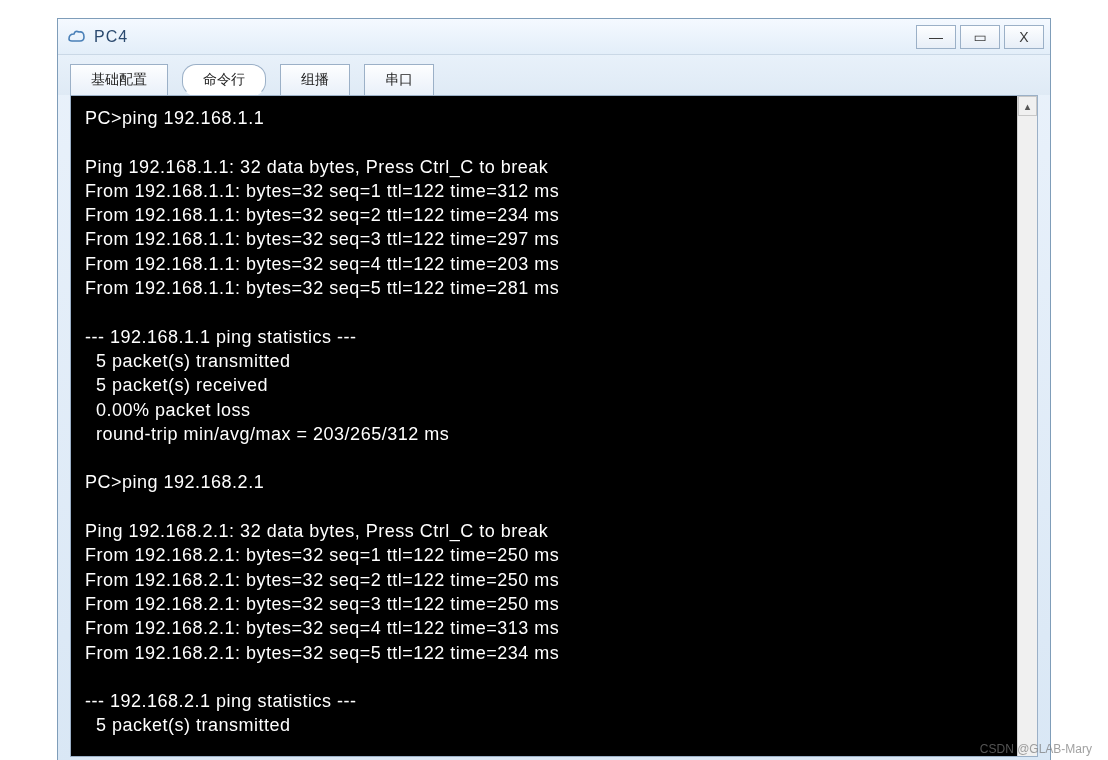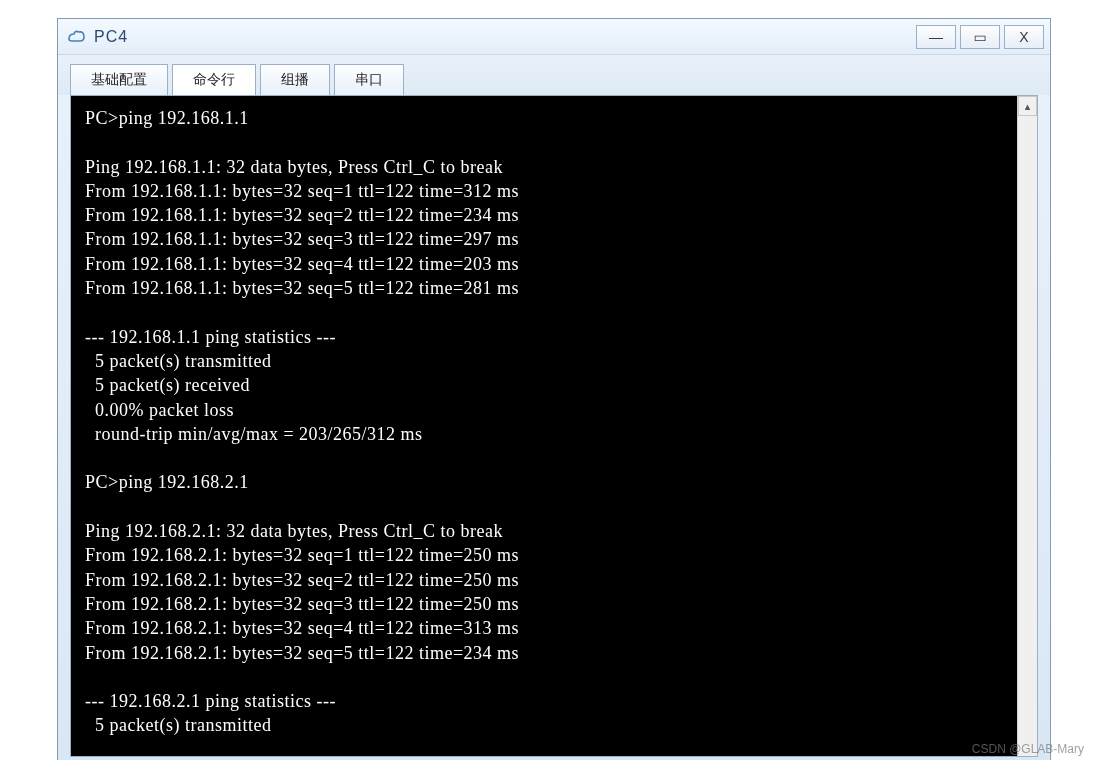--- a/index.html
+++ b/index.html
@@ -44,50 +44,51 @@
   .win-btn {
     width: 40px; height: 24px;
     border: 1px solid #9bb0c7;
     background: linear-gradient(#fdfeff, #e7eef7);
     display: flex; align-items: center; justify-content: center;
     font-size: 14px; color: #3a3a3a;
   }
   .tab-row {
     display: flex;
     padding: 8px 12px 0 12px;
-    gap: 4px;
+    gap: 14px;
     background: linear-gradient(#e8f1fa, #dfeaf5);
   }
   .tab {
     padding: 6px 20px;
     border: 1px solid #9bb0c7;
     background: linear-gradient(#fdfeff, #e9f0f9);
     font-size: 14px;
     color: #222;
     position: relative;
     top: 1px;
   }
   .tab.active {
     background: #fff;
     border-bottom-color: #fff;
     font-weight: 500;
+    border-radius: 14px;
   }
   .terminal-wrap {
     flex: 1;
     margin: 0 12px 12px 12px;
     border: 1px solid #9bb0c7;
     background: #fff;
     display: flex;
     position: relative;
   }
   .terminal {
     flex: 1;
     background: #000;
     color: #fff;
-    font-family: Liberation Serif, serif;
+    font-family: Liberation Sans, sans-serif;
     font-size: 18px;
     line-height: 1.35;
     padding: 10px 14px;
     white-space: pre;
     overflow: hidden;
     letter-spacing: 0.5px;
   }
   .scrollbar {
     width: 20px;
     background: #f0f0f0;
@@ -111,21 +112,21 @@
     right: 32px;
     bottom: 24px;
     color: rgba(200,200,200,0.55);
     font-size: 28px;
     font-style: italic;
     font-family: Arial, sans-serif;
     pointer-events: none;
   }
   .watermark2 {
     position: absolute;
-    right: 24px;
+    right: 16px;
     bottom: 4px;
     color: rgba(120,120,120,0.7);
     font-size: 12px;
     font-family: Arial, sans-serif;
     pointer-events: none;
   }
 </style>
 </head>
 <body>
 

